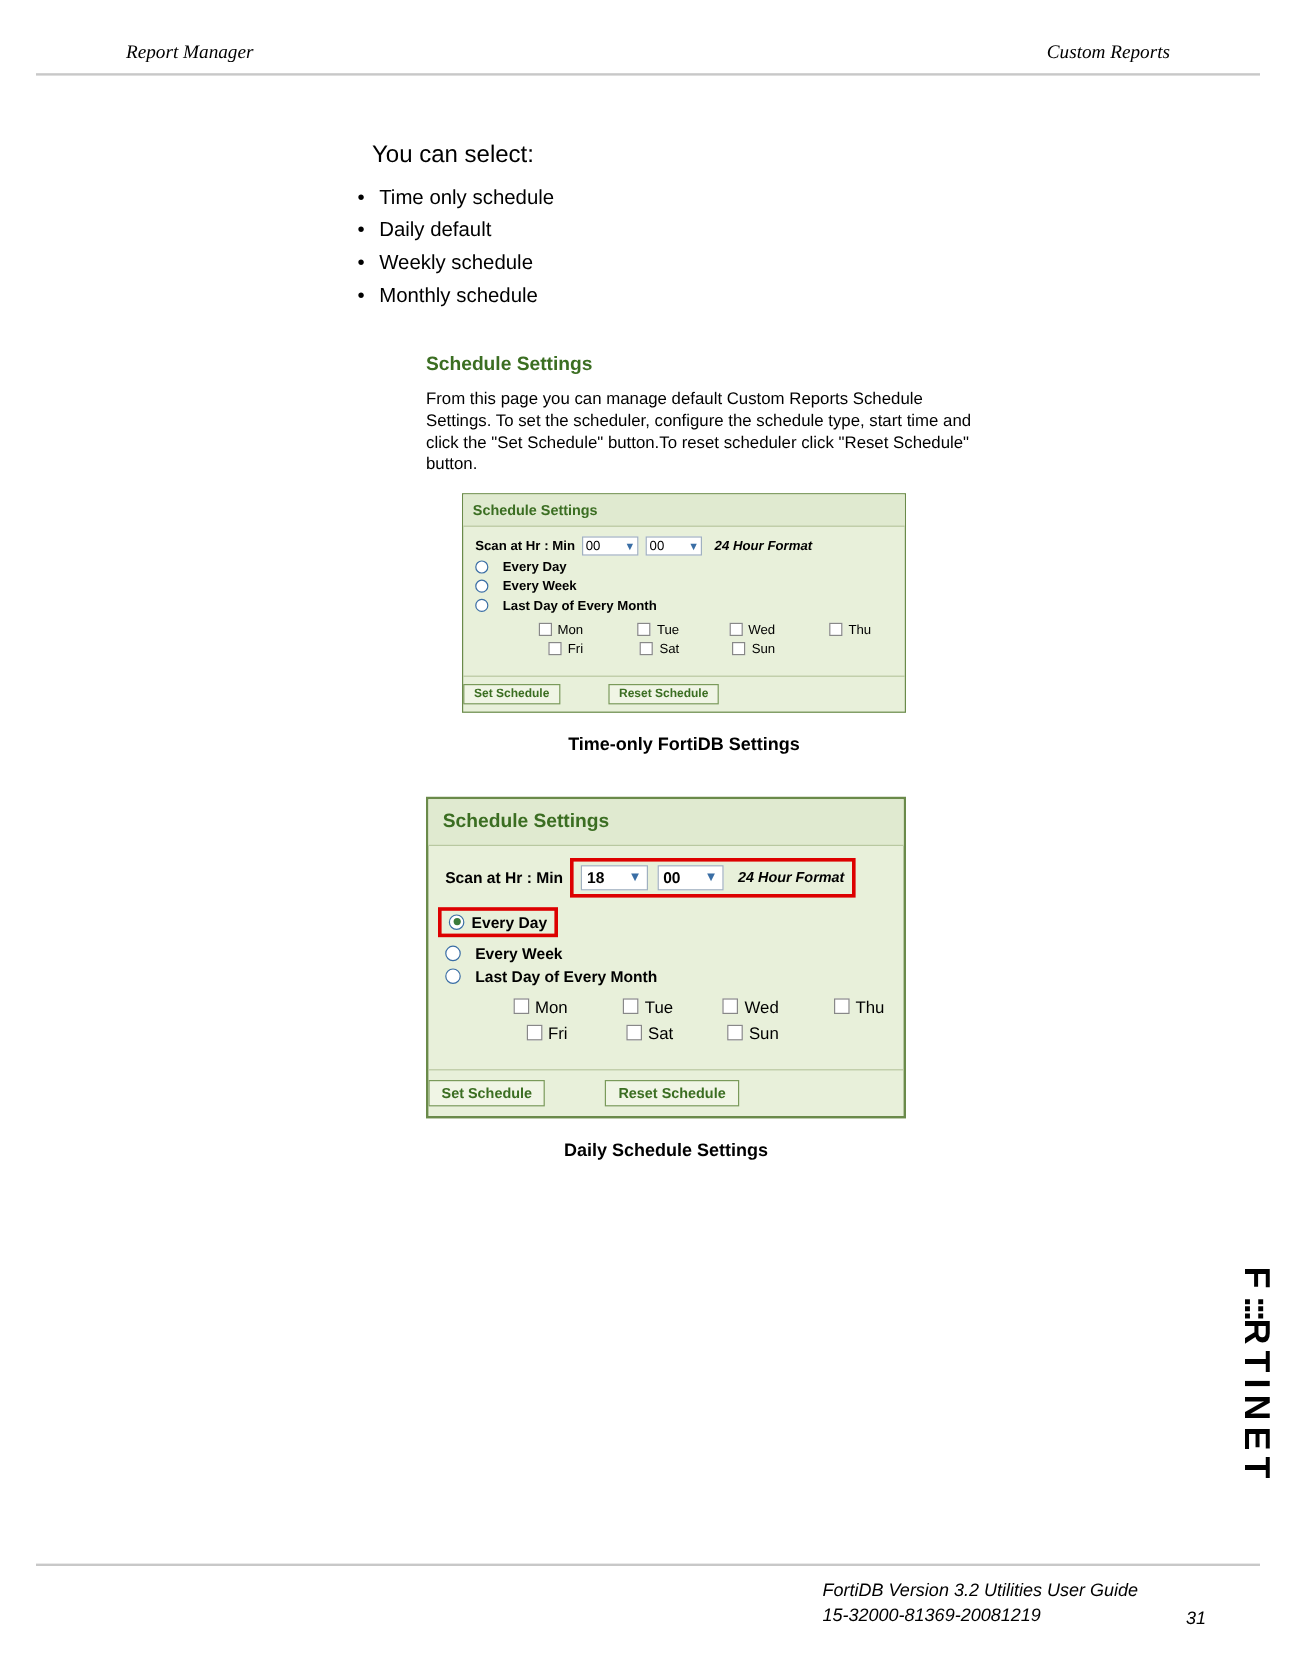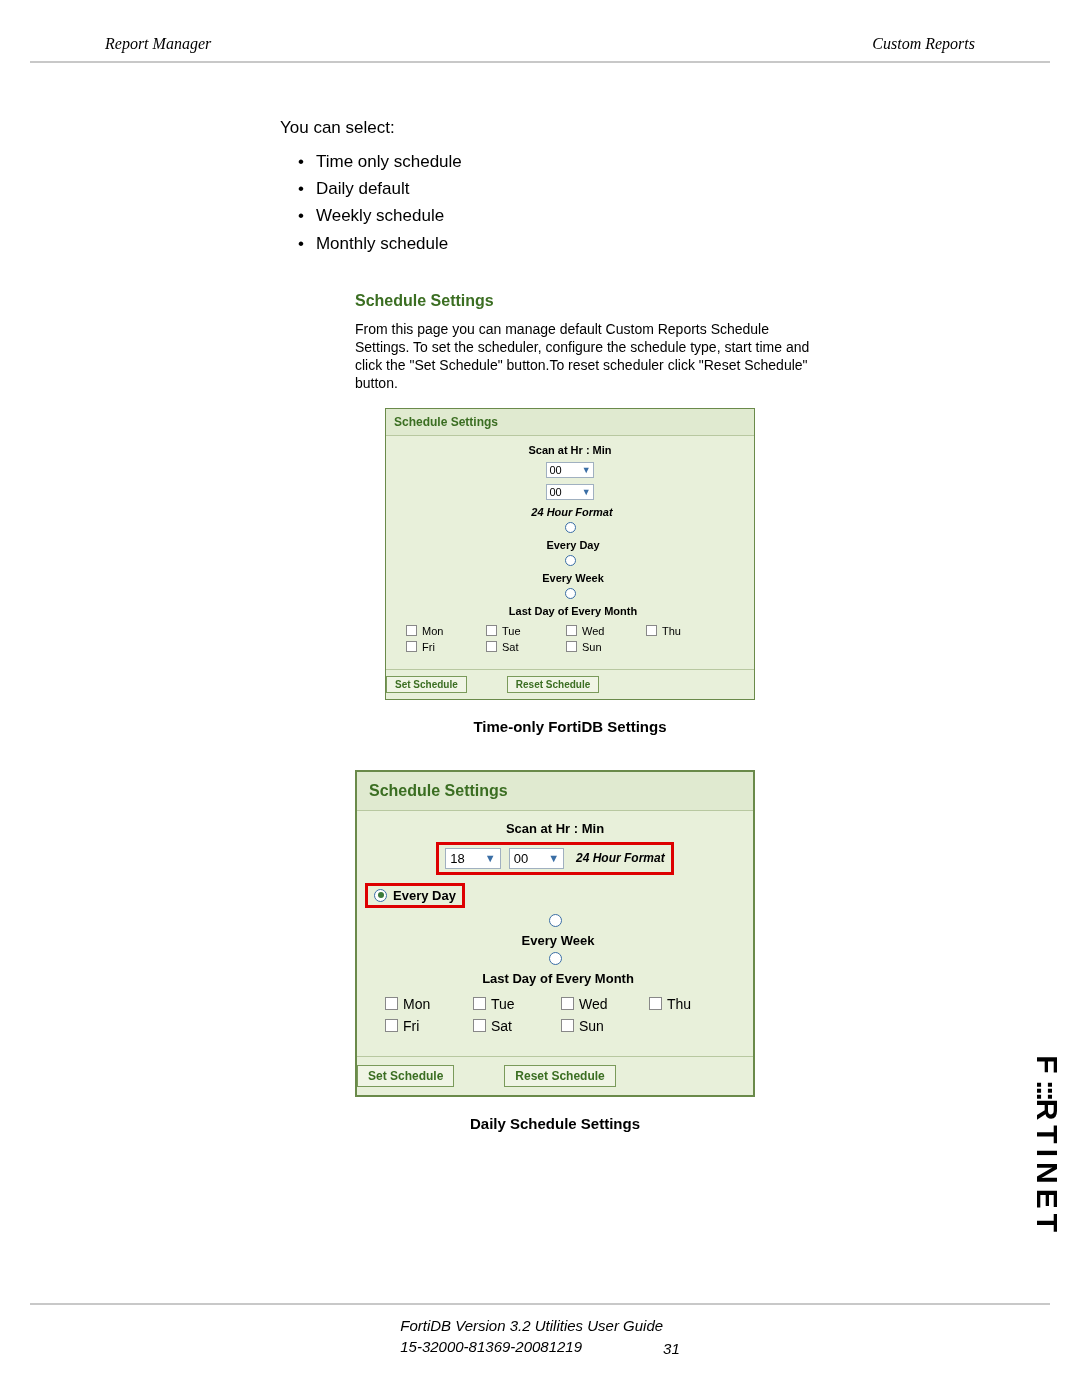--- a/index.html
+++ b/index.html
@@ -17,21 +17,21 @@
     padding: 35px 75px 8px 75px;
     font-style: italic;
     font-size: 16px;
     border-bottom: 2px solid #c8c8c8;
     margin: 0 30px;
     font-family: Liberation Serif, serif;
   }
   .content {
     padding: 55px 80px 0 280px;
   }
-  .intro-text { font-size: 17px; margin-bottom: 10px; }
+  .intro-text { font-size: 20px; margin-bottom: 10px; margin-left: 30px; }
   ul.sch-list { list-style: none; padding-left: 18px; }
   ul.sch-list li { font-size: 17px; line-height: 1.6; }
   ul.sch-list li::before { content: "•"; margin-right: 12px; }
 
   .section-block { margin-left: 75px; margin-top: 35px; }
   .section-title { color: #3b6e22; font-weight: bold; font-size: 16px; margin-bottom: 10px; }
   .section-desc { font-size: 14px; line-height: 1.3; width: 460px; margin-bottom: 15px; }
 
   
   .panel-small {
@@ -40,39 +40,39 @@
     background: #e8f0da;
     font-size: 12px;
     margin-left: 30px;
   }
   .panel-small .hdr {
     color: #3b6e22; font-weight: bold; padding: 6px 8px;
     border-bottom: 1px solid #b8c8a0;
     background: #e0ead0;
   }
   .panel-small .body { padding: 8px 10px 6px 10px; }
-  .row { display: flex; align-items: center; gap: 6px; margin-bottom: 4px; flex-direction: column; }
+  .row { display: flex; align-items: center; gap: 6px; margin-bottom: 4px; }
   .scan-label { font-weight: bold; font-size: 11px; }
   .sel {
     border: 1px solid #a0b0c0; background: #fff; font-size: 11px;
     padding: 1px 2px; display: inline-flex; align-items: center; gap: 20px;
   }
   .sel .arrow { color: #3a6ea5; font-size: 9px; }
   .fmt { font-style: italic; font-weight: bold; font-size: 11px; margin-left: 4px; }
   .radio {
     width: 11px; height: 11px; border: 1.5px solid #3a6ea5; border-radius: 50%;
     display: inline-block; background: #fff;
   }
   .radio.sel-on::after {
     content: ""; display: block; width: 5px; height: 5px; background: #3a7a3a;
     border-radius: 50%; margin: 2px auto 0 auto;
   }
   .freq-lbl { font-weight: bold; font-size: 11px; margin-left: 6px; }
   .days { display: flex; flex-wrap: wrap; gap: 0; padding: 4px 0 6px 10px; }
-  .day { display: flex; align-items: center; width: 80px; font-size: 11px; margin-bottom: 4px; }
+  .day { display: flex; align-items: center; width: 80px; font-size: 11px; margin-bottom: 4px; justify-content: flex-end; }
   .chk {
     width: 11px; height: 11px; border: 1px solid #888; background: #fff;
     display: inline-block; margin-right: 5px;
   }
   .btnrow {
     display: flex; justify-content: flex-start; gap: 40px; padding: 6px 0;
     border-top: 1px solid #b8c8a0;
   }
   .btn-sm {
     border: 1px solid #7a9a5a; background: #f0f5e5; color: #3b6e22;
@@ -88,21 +88,21 @@
     background: #e8f0da;
     font-size: 14px;
     margin-top: 35px;
   }
   .panel-large .hdr {
     color: #3b6e22; font-weight: bold; font-size: 16px; padding: 10px 12px;
     border-bottom: 1px solid #b8c8a0; background: #e0ead0;
   }
   .panel-large .body { padding: 10px 14px 8px 14px; }
   .panel-large .scan-label { font-size: 13px; }
-  .panel-large .sel { font-size: 13px; padding: 2px 4px; }
+  .panel-large .sel { font-size: 13px; padding: 2px 4px; font-weight: bold; }
   .panel-large .sel .arrow { font-size: 11px; }
   .panel-large .fmt { font-size: 12px; }
   .panel-large .freq-lbl { font-size: 13px; }
   .highlight-scan {
     border: 3px solid #d00; padding: 3px 6px; display: inline-flex;
     align-items: center; gap: 8px;
   }
   .highlight-every {
     border: 3px solid #d00; padding: 2px 6px; display: inline-flex;
     align-items: center; margin-top: 4px; margin-left: -6px;
@@ -115,22 +115,22 @@
   .panel-large .btnrow { gap: 50px; padding: 8px 0; }
   .panel-large .btn-sm { font-size: 12px; padding: 3px 10px; }
 
   .caption2 { text-align: center; font-weight: bold; font-size: 15px; margin-top: 18px; width: 400px; }
   .body-text { font-size: 17px; margin-top: 12px; margin-left: -75px; }
 
   
   .footer {
     position: absolute; bottom: 40px; left: 30px; right: 30px;
     border-top: 2px solid #c8c8c8; padding: 10px 45px 0 45px;
-    display: flex; justify-content: center;
-    font-style: italic; font-size: 15px;
+    display: flex; justify-content: flex-end;
+    font-style: italic; font-size: 15px; gap: 40px;
   }
   .footer .left { line-height: 1.4; }
   .page-no { align-self: flex-end; }
 
   
   .brand {
     position: absolute; right: 50px; bottom: 160px;
     transform: rotate(90deg); transform-origin: right bottom;
     font-family: "Arial Black", Arial, sans-serif; font-weight: 900;
     font-size: 30px; letter-spacing: 5px; color: #000;

